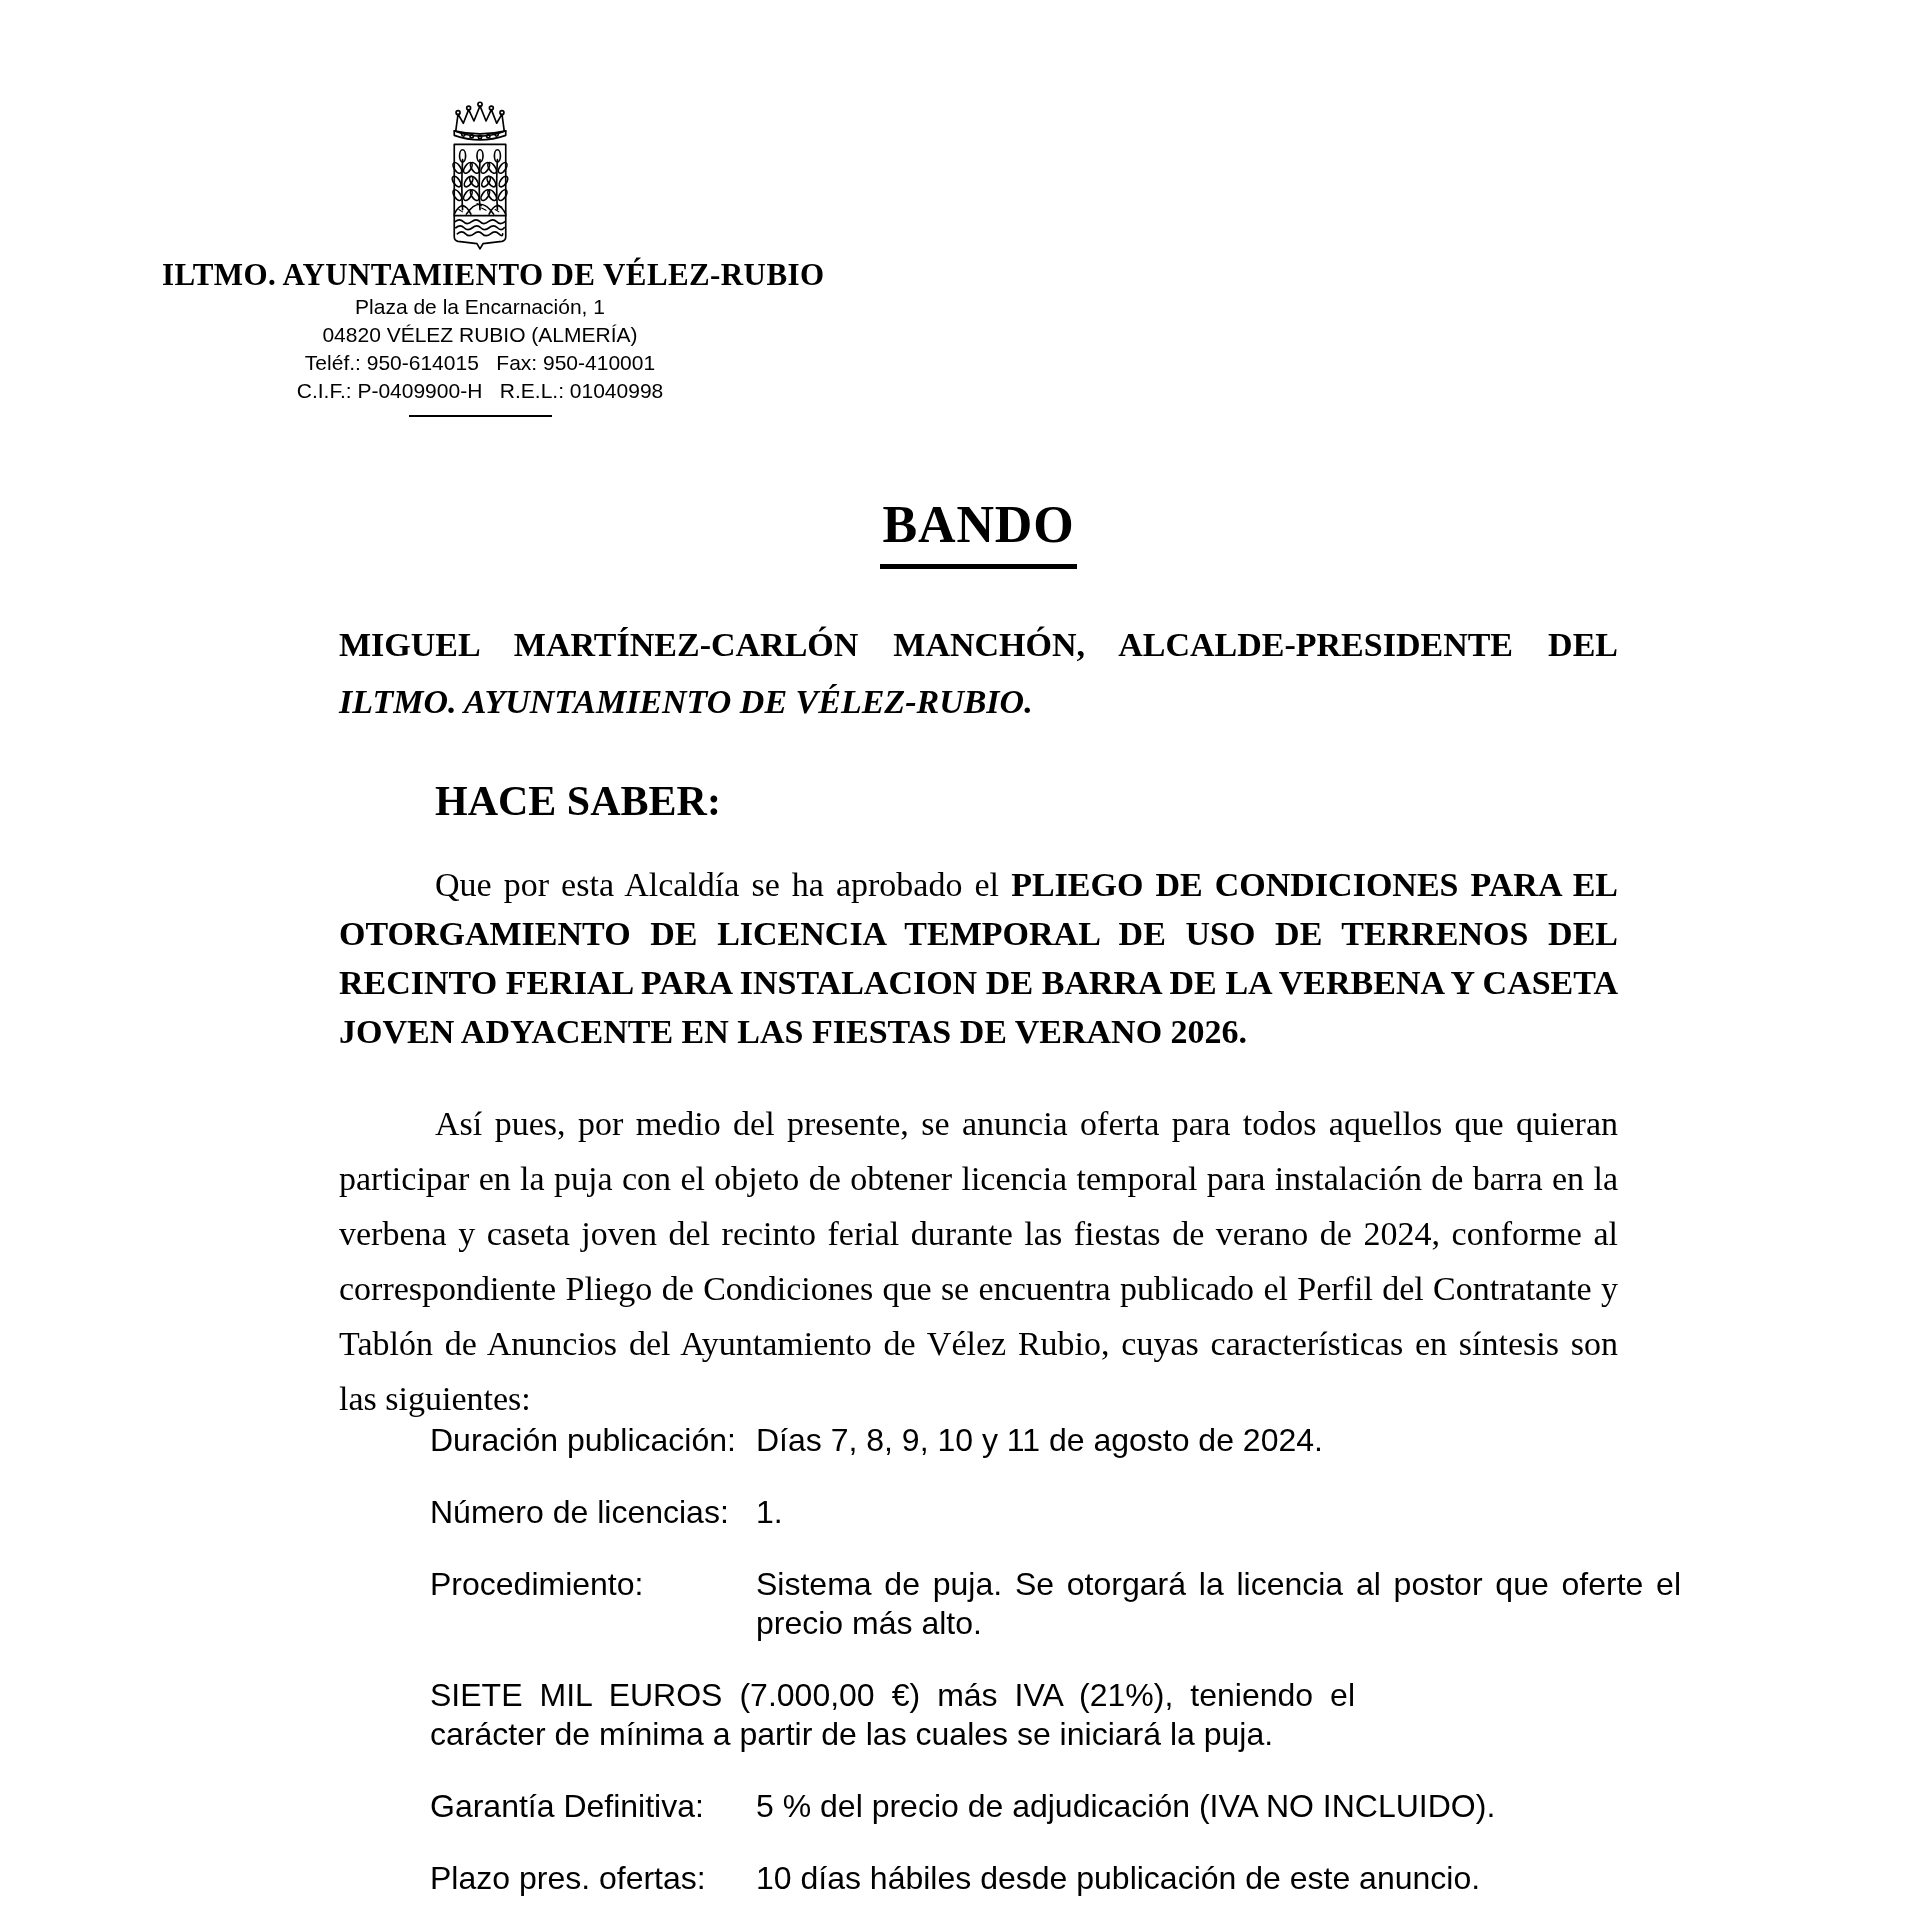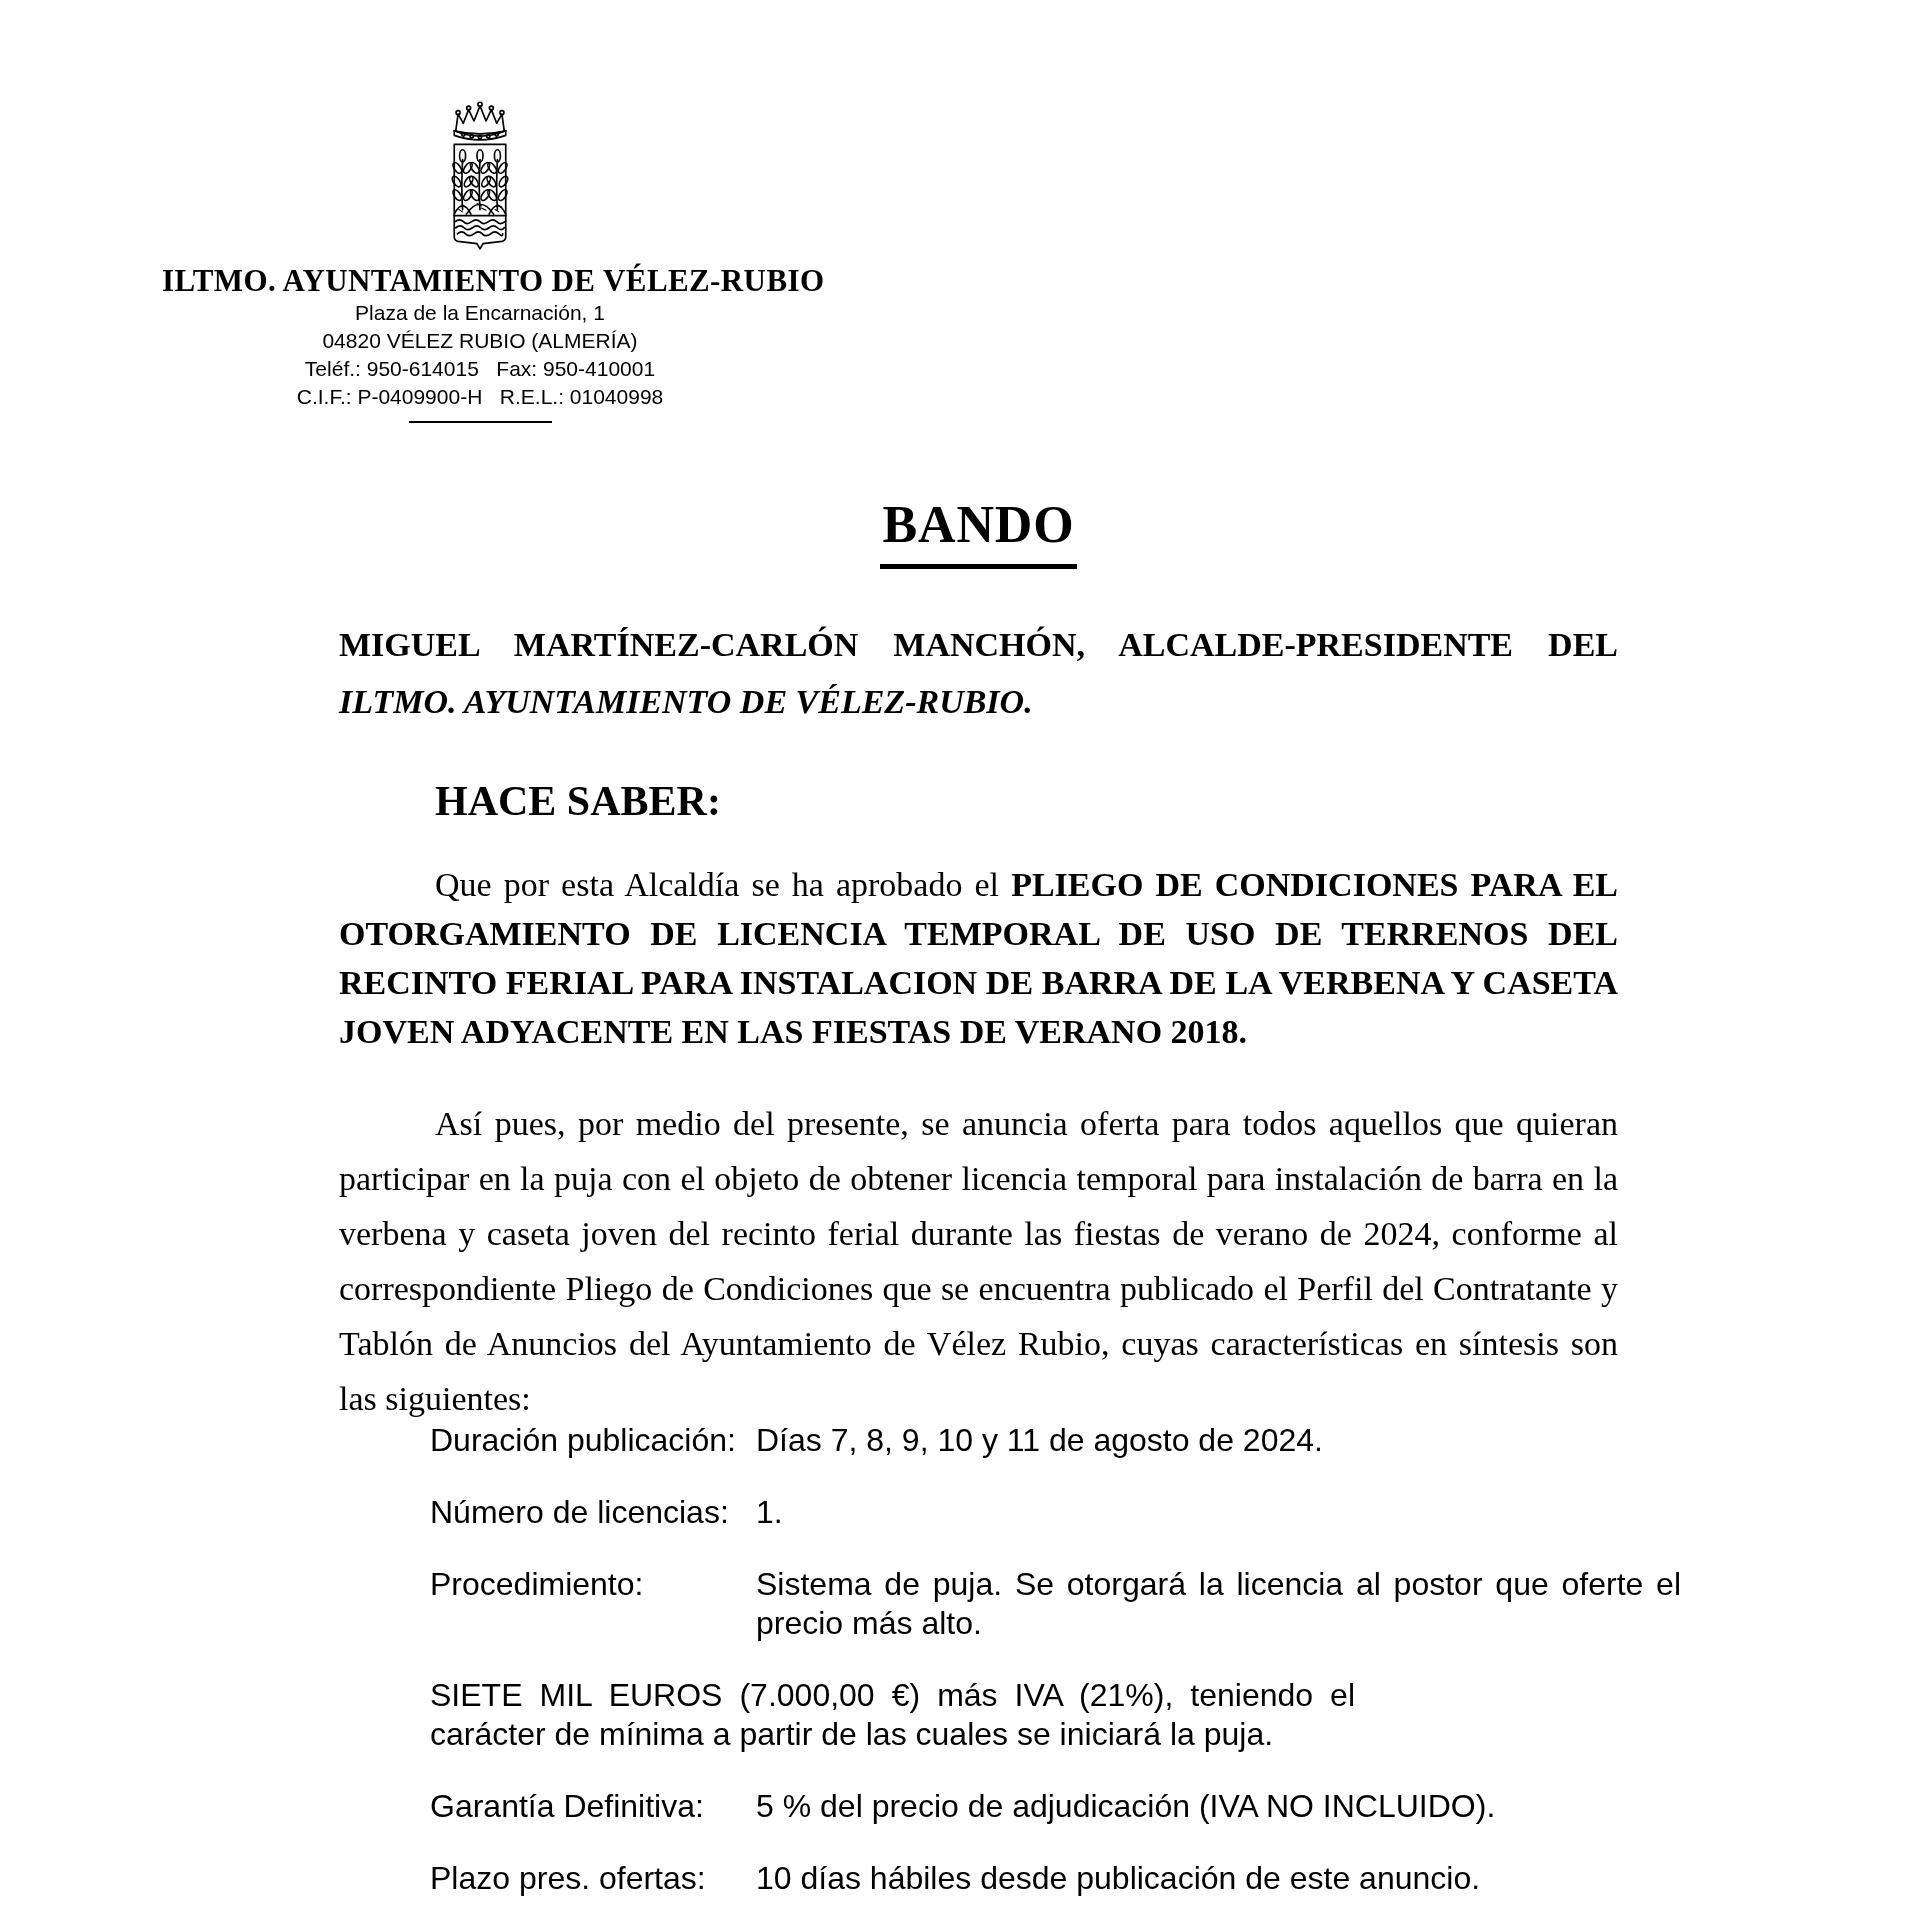--- a/index.html
+++ b/index.html
@@ -1,21 +1,21 @@
 <!DOCTYPE html>
 <html style="font-size:6.2px"><head>
 <meta charset="utf-8">
 <style>
   html,body{margin:0;padding:0;background:#ffffff;}
   body{position:relative;width:1908px;height:2703px;font-family:"Liberation Serif",serif;color:#000;overflow:hidden;}
 
   
   .header{position:absolute;left:162px;top:96px;width:636px;text-align:center;}
   .logo{display:block;margin:0 auto;}
-  .org{font-family:"Liberation Serif",serif;font-weight:bold;font-size:31px;letter-spacing:0.4px;margin-top:8px;white-space:nowrap;}
+  .org{font-family:"Liberation Serif",serif;font-weight:bold;font-size:31px;letter-spacing:0.4px;margin-top:2px;white-space:nowrap;}
   .addr{font-family:"Liberation Sans",sans-serif;font-size:21px;line-height:28px;white-space:nowrap;}
   .hrule{width:143px;height:1.9px;background:#000;margin:10px auto 0 auto;}
 
   
   .title-wrap{position:absolute;left:339px;top:495px;width:1279px;text-align:center;}
   .title{display:inline-block;font-weight:bold;font-size:52px;letter-spacing:0.8px;border-bottom:5.4px solid #000;padding:0 3.1px 10px 3.1px;}
 
   
   .intro{position:absolute;left:339px;top:616px;width:1279px;font-weight:bold;font-size:34px;line-height:57px;}
   .intro .l1{text-align:justify;text-align-last:justify;}
@@ -91,21 +91,21 @@
   <span class="title">BANDO</span>
 </div>
 
 <div class="intro">
   <div class="l1">MIGUEL MARTÍNEZ-CARLÓN MANCHÓN, ALCALDE-PRESIDENTE DEL</div>
   <div class="l2">ILTMO. AYUNTAMIENTO DE VÉLEZ-RUBIO.</div>
 </div>
 
 <div class="hace">HACE SABER:</div>
 
-<div class="para p1"><span>Que por esta Alcaldía se ha aprobado el </span><b>PLIEGO DE CONDICIONES PARA EL OTORGAMIENTO DE LICENCIA TEMPORAL DE USO DE TERRENOS DEL RECINTO FERIAL PARA INSTALACION DE BARRA DE LA VERBENA Y CASETA JOVEN ADYACENTE EN LAS FIESTAS DE VERANO 2018.</b></div>
+<div class="para p1"><span>Que por esta Alcaldía se ha aprobado el </span><b>PLIEGO DE CONDICIONES PARA EL OTORGAMIENTO DE LICENCIA TEMPORAL DE USO DE TERRENOS DEL RECINTO FERIAL PARA INSTALACION DE BARRA DE LA VERBENA Y CASETA JOVEN ADYACENTE EN LAS FIESTAS DE VERANO 2026.</b></div>
 
 <div class="para p2">Así pues, por medio del presente, se anuncia oferta para todos aquellos que quieran participar en la puja con el objeto de obtener licencia temporal para instalación de barra en la verbena y caseta joven del recinto ferial durante las fiestas de verano de 2024, conforme al correspondiente Pliego de Condiciones que se encuentra publicado el Perfil del Contratante y Tablón de Anuncios del Ayuntamiento de Vélez Rubio, cuyas características en síntesis son las siguientes:</div>
 
 <div class="details">
   <div class="ditem">
     <div class="dlabel">Duración publicación:</div>
     <div class="dvalue">Días 7, 8, 9, 10 y 11 de agosto de 2024.</div>
   </div>
   <div class="ditem">
     <div class="dlabel">Número de licencias:</div>

